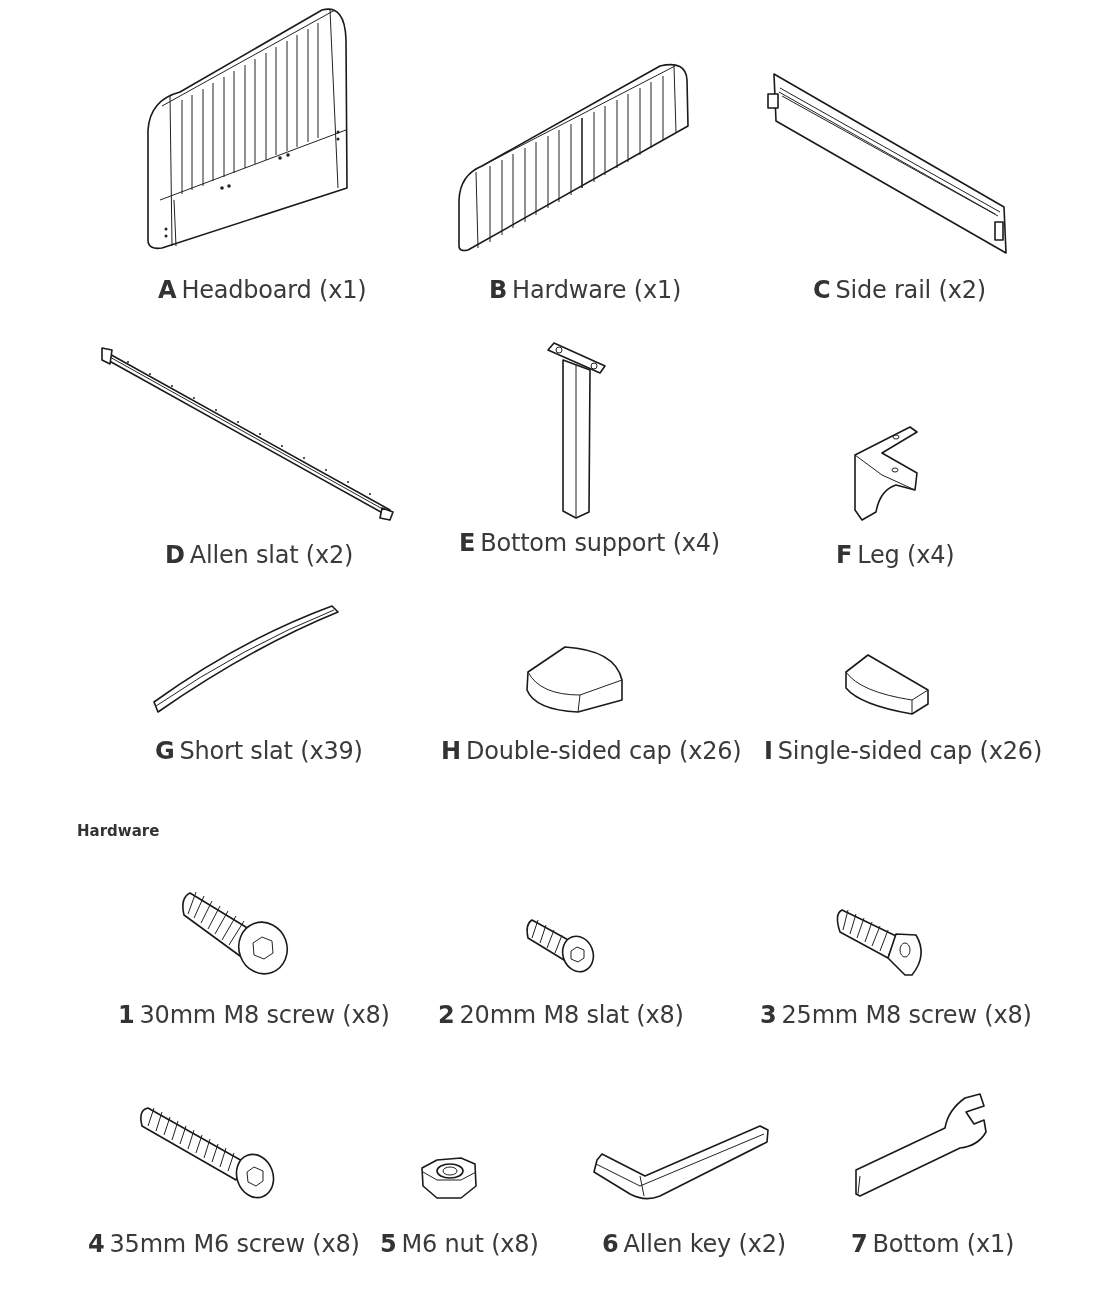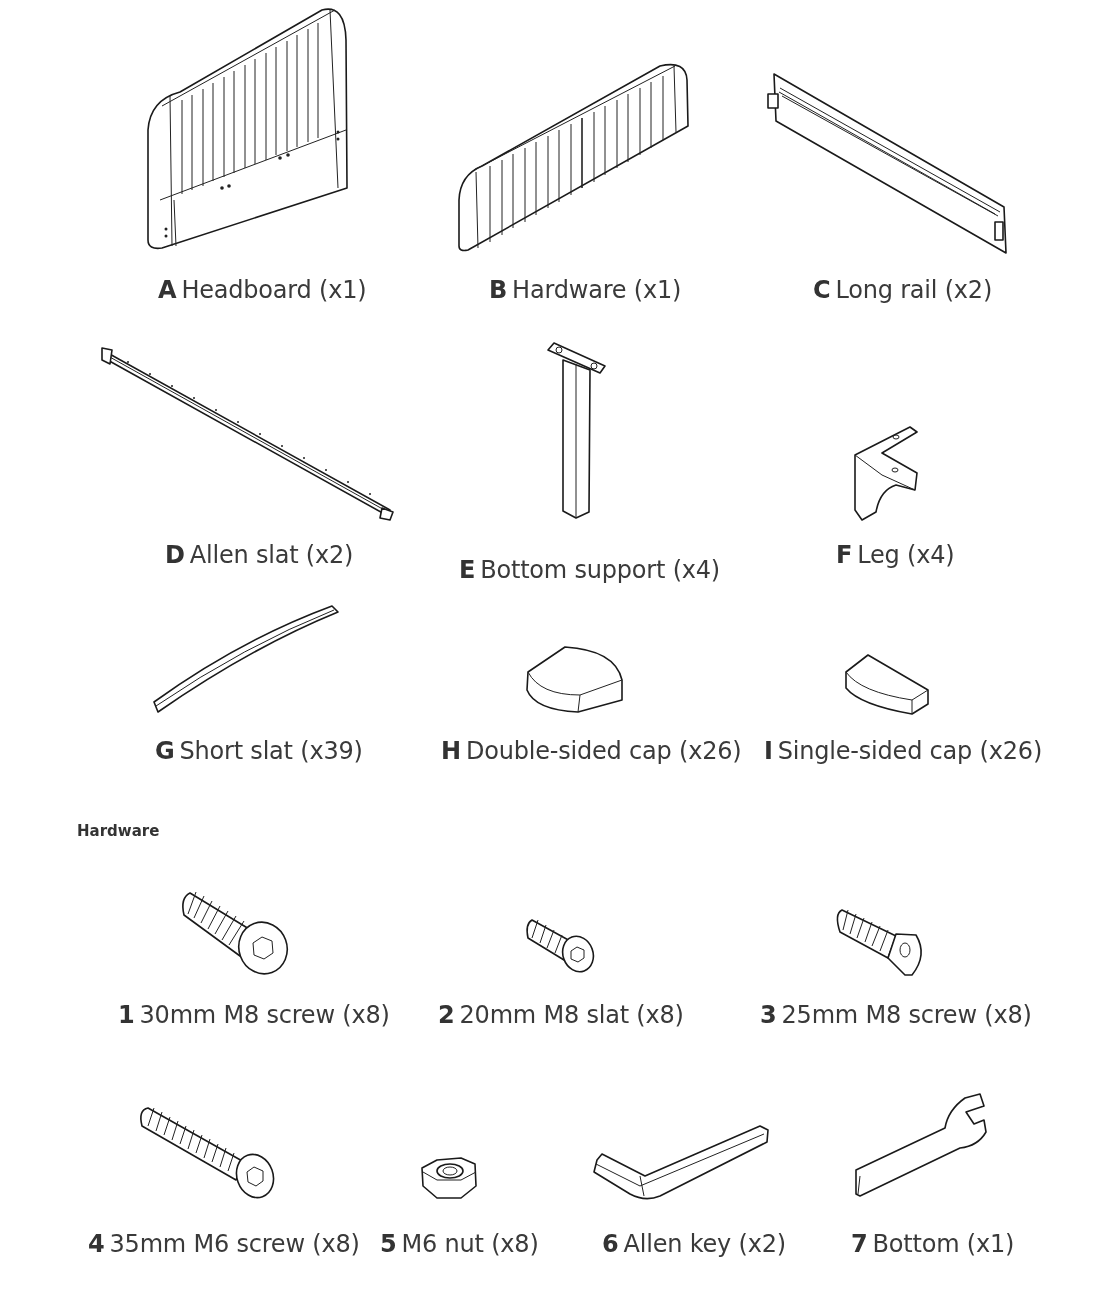--- a/index.html
+++ b/index.html
@@ -88,21 +88,21 @@
 <div class="part">
   <svg width="1103" height="300" style="left:0;top:0">
     <path class="s" d="M774,74 L1004,207 L1006,253 L776,121 Z"></path>
     <path class="t" d="M780,88 L1000,212"></path>
     <path class="t" d="M782,96 L998,216"></path>
     <path class="t" d="M779,92 L995,214"></path>
     <rect class="s" x="768" y="94" width="10" height="14"></rect>
     <rect class="s" x="995" y="222" width="8" height="18"></rect>
   </svg>
   <div class="label" style="left:813px;top:276px">
-    <span class="code">C</span><span>Long rail (x2)</span>
+    <span class="code">C</span><span>Side rail (x2)</span>
   </div>
 </div>
 
 <div class="part">
   <svg width="1103" height="600" style="left:0;top:0">
     <path class="s" d="M106,352 L390,510 L388,516 L104,358 Z"></path>
     <path class="t" d="M108,356 L388,512"></path>
     <path class="s" d="M102,348 L112,350 L110,364 L102,360 Z"></path>
     <path class="s" d="M382,508 L393,512 L390,520 L380,518 Z"></path>
     <g class="f">
@@ -126,21 +126,21 @@
 </div>
 
 <div class="part">
   <svg width="1103" height="600" style="left:0;top:0">
     <path class="s" d="M548,350 L554,343 L605,366 L600,373 Z"></path>
     <circle class="t" cx="559" cy="350" r="3"></circle>
       <circle class="t" cx="594" cy="366" r="3"></circle>
     <path class="s" d="M563,360 L590,370 L589,512 L576,518 L563,511 Z"></path>
     <path class="t" d="M576,364 L576,518"></path>
   </svg>
-  <div class="label" style="left:459px;top:556px">
+  <div class="label" style="left:459px;top:529px">
     <span class="code">E</span><span>Bottom support (x4)</span>
   </div>
 </div>
 
 <div class="part">
   <svg width="1103" height="600" style="left:0;top:0">
     <path class="s" d="M855,455 L910,427 L917,432 L882,453 L917,473 L915,490 L896,485 Q880,490 876,512 L862,520 L855,510 Z"></path>
     <path class="t" d="M855,455 L882,475 L915,490"></path>
     <ellipse class="t" cx="896" cy="437" rx="3" ry="2"></ellipse>
       <ellipse class="t" cx="895" cy="470" rx="3" ry="2"></ellipse>

